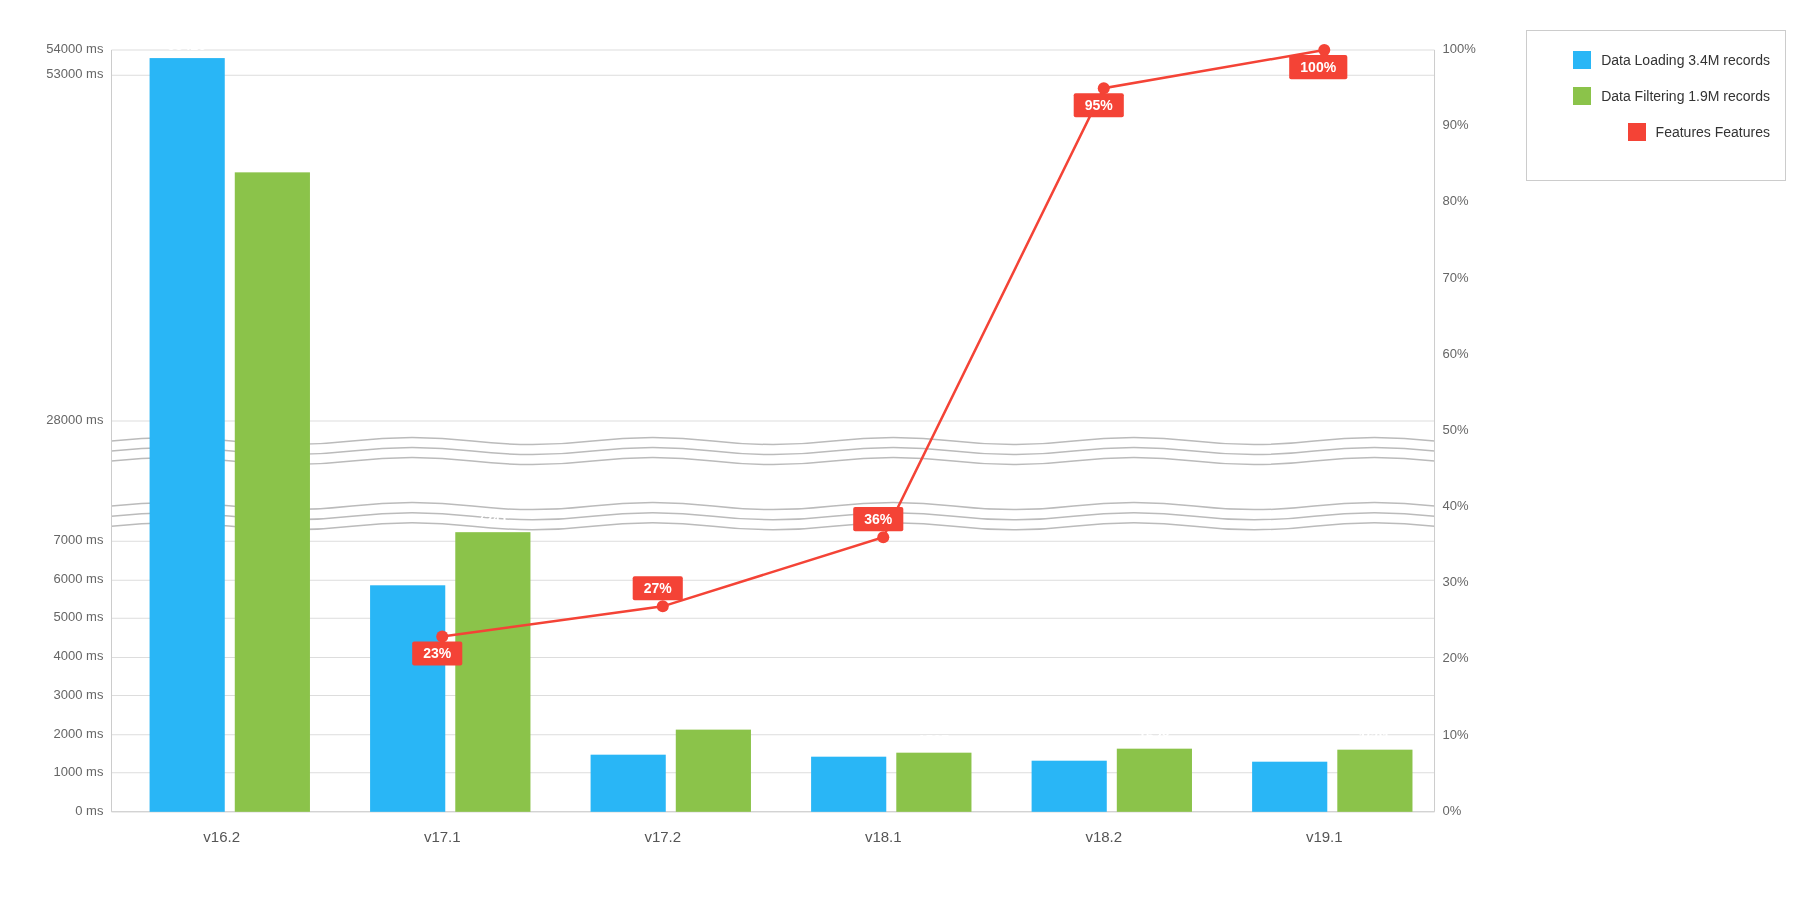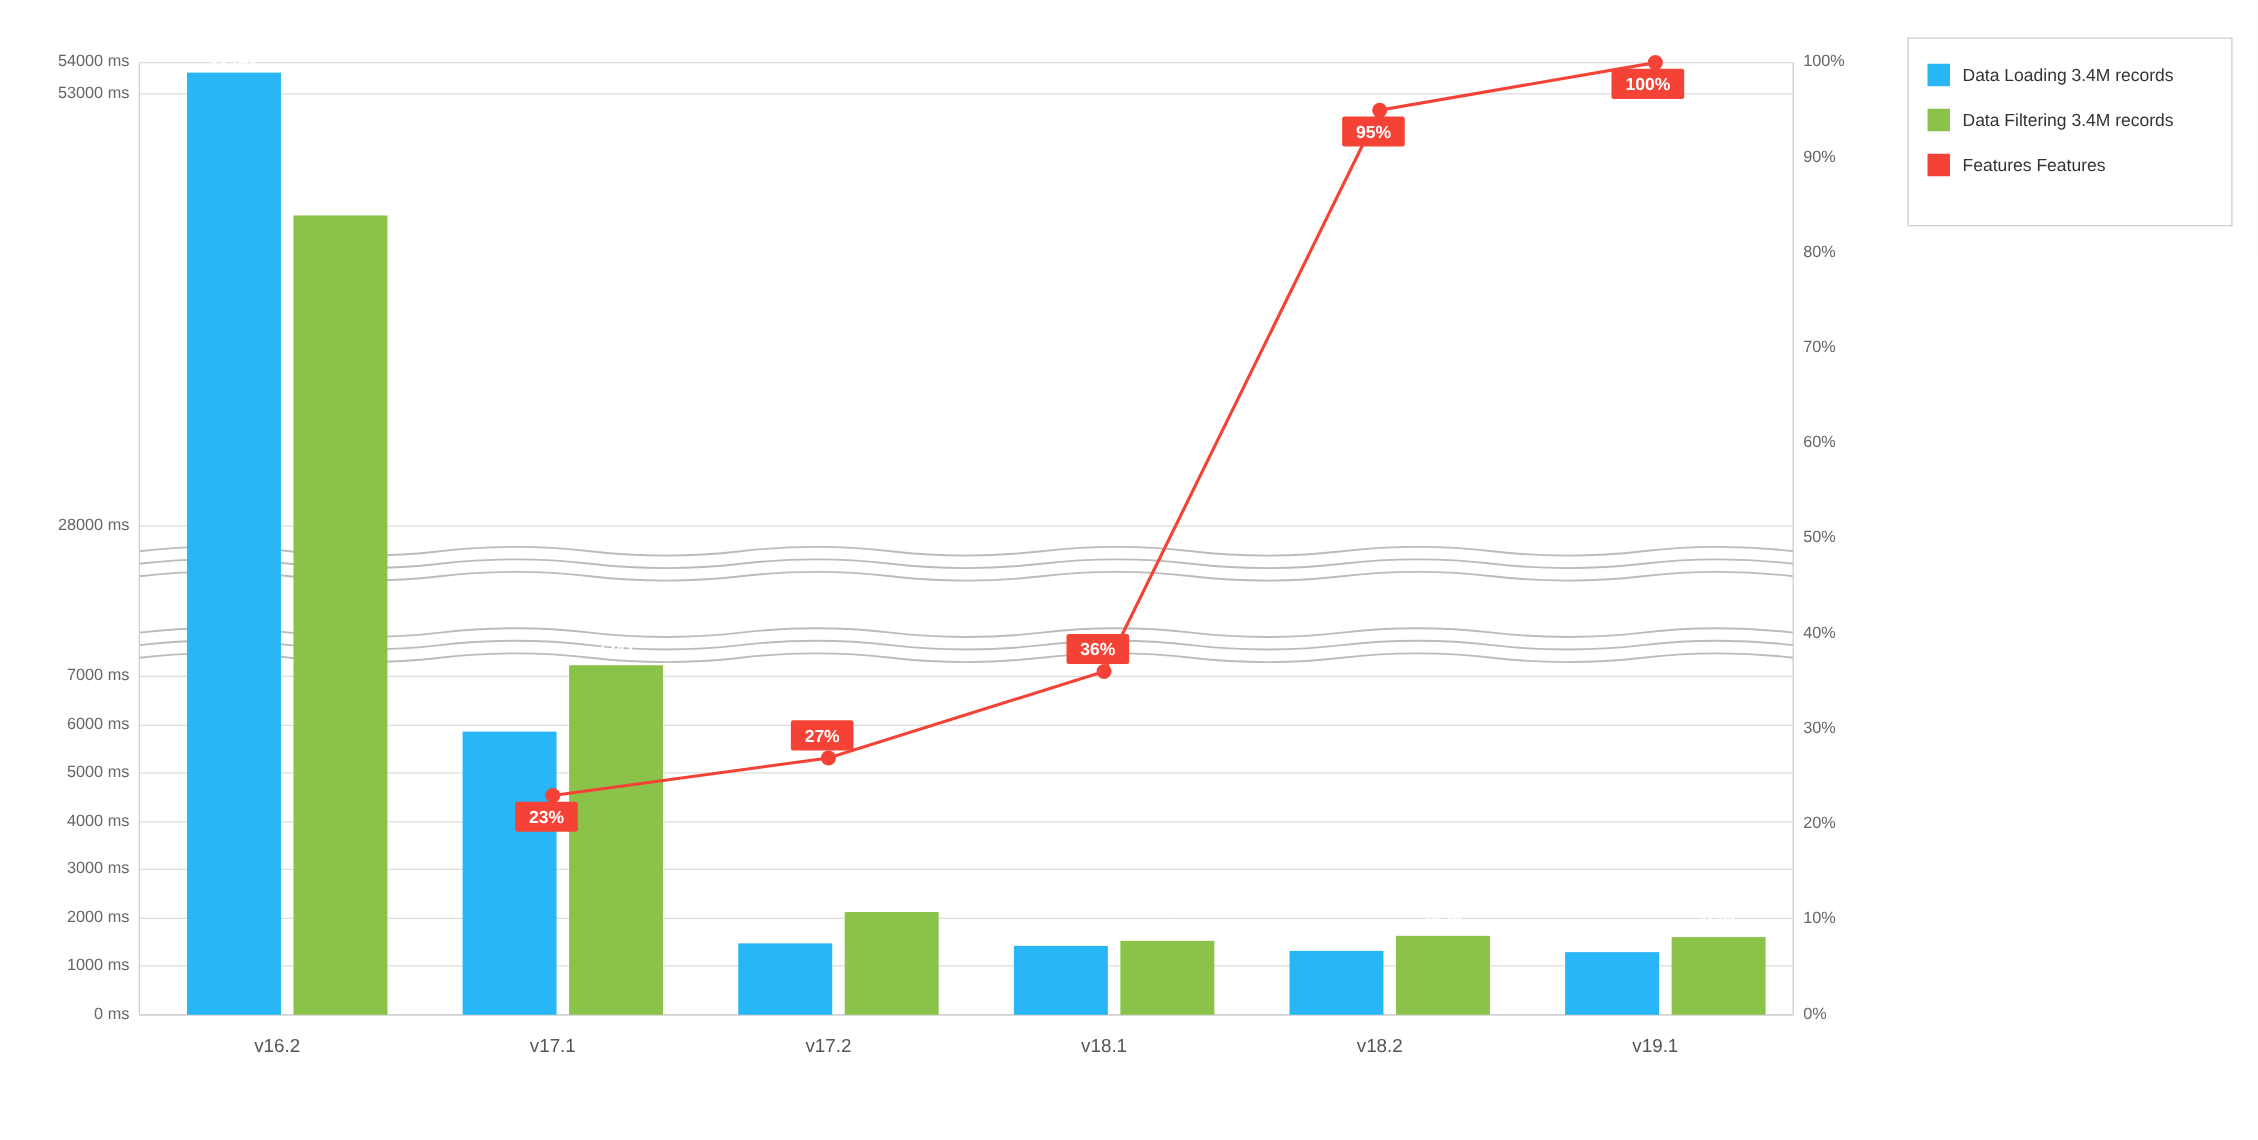--- a/index.html
+++ b/index.html
@@ -30,20 +30,21 @@
       border: 1px solid #ccc;
       padding: 20px 15px;
       margin-top: 10px;
       height: fit-content;
       background: white;
     }
     .legend-item {
       display: flex;
       align-items: center;
       margin-bottom: 18px;
+      justify-content: flex-end;
     }
     .legend-color {
       width: 18px;
       height: 18px;
       margin-right: 10px;
       flex-shrink: 0;
     }
     .legend-text {
       font-size: 14px;
       color: #333;
@@ -199,20 +200,20 @@
 
   <div class="legend">
     <div class="legend-item">
       <div class="legend-color" style="background:#29b6f6;"></div>
       <span class="legend-text">Data Loading
 3.4M records</span>
     </div>
     <div class="legend-item">
       <div class="legend-color" style="background:#8bc34a;"></div>
       <span class="legend-text">Data Filtering
-3.4M records</span>
+1.9M records</span>
     </div>
     <div class="legend-item">
       <div class="legend-color" style="background:#f44336;"></div>
       <span class="legend-text">Features Features</span>
     </div>
   </div>
 </div>
 
 </body></html>

